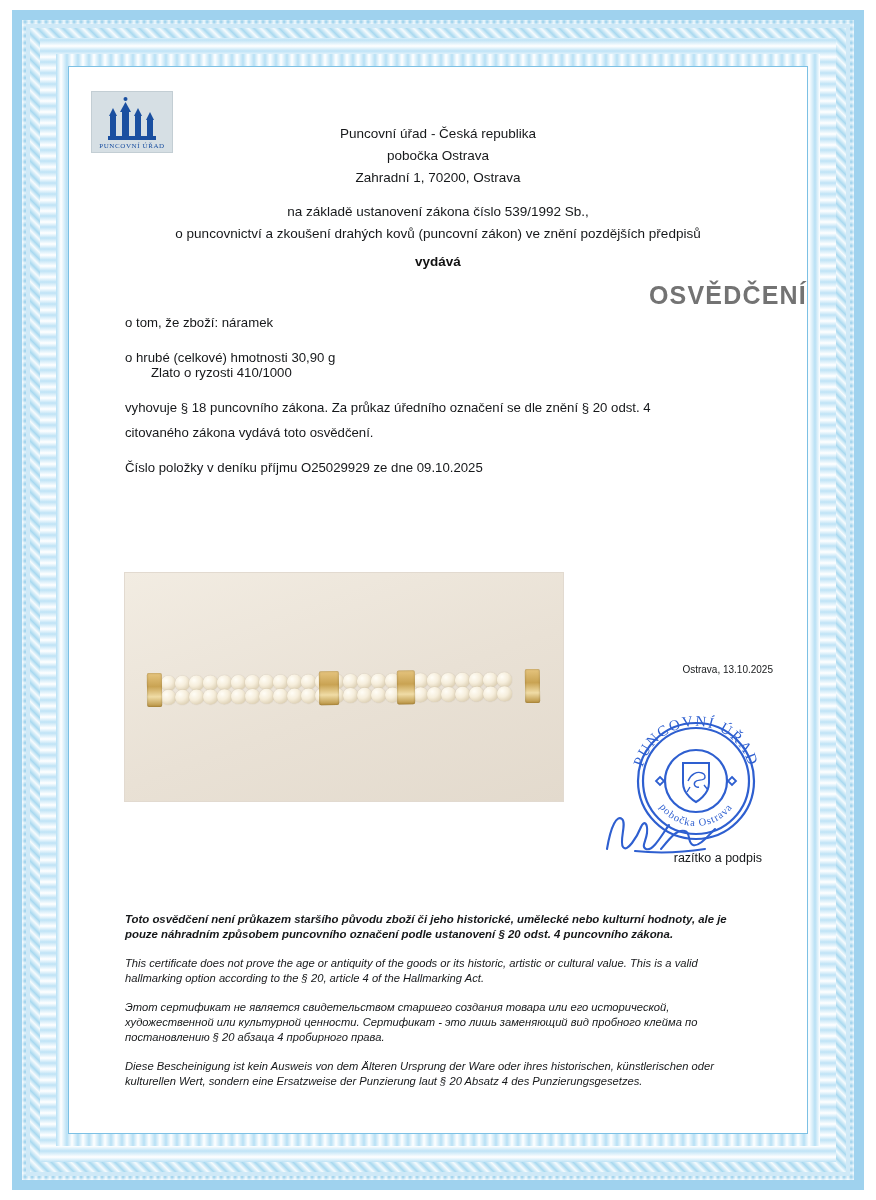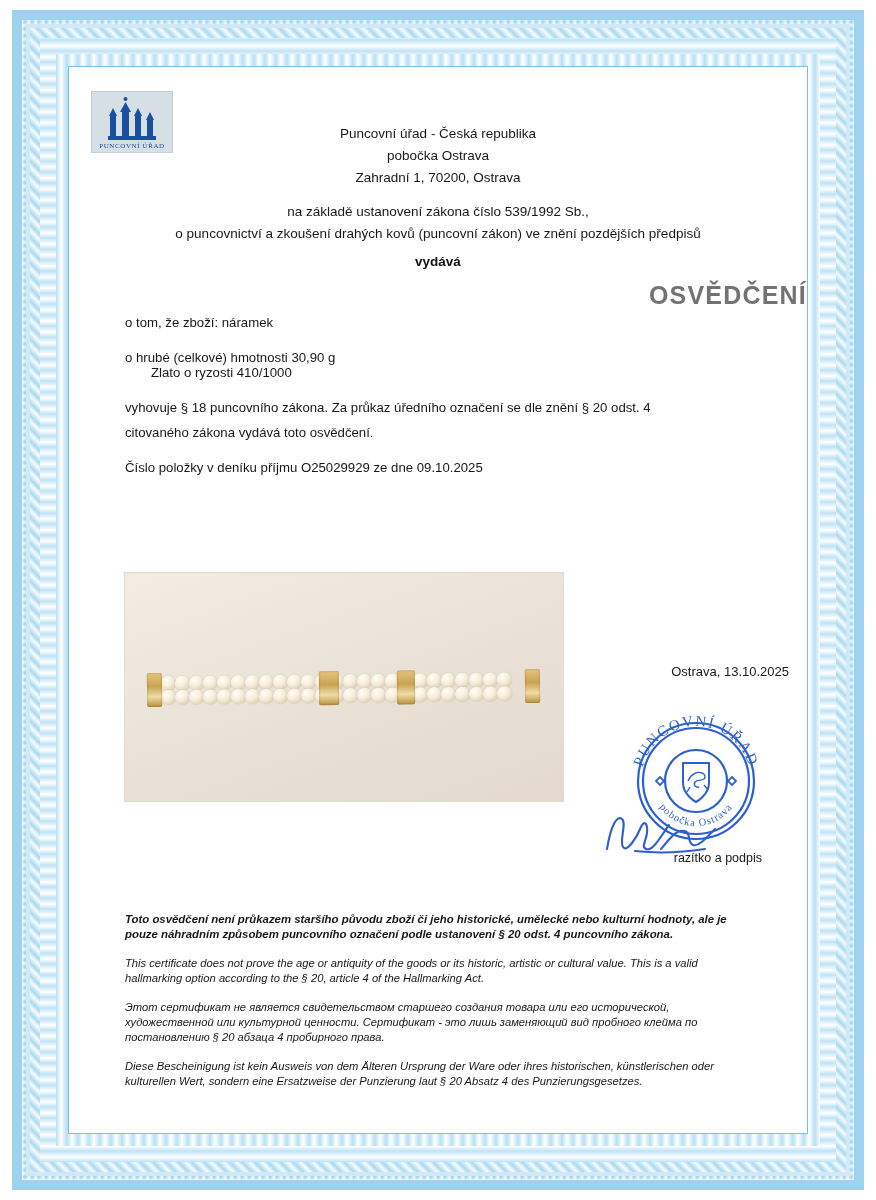--- a/index.html
+++ b/index.html
@@ -210,23 +210,23 @@
     box-shadow: inset 0 0 2px rgba(80,60,20,.5);
   }
   .clasp.c1 { left: 0px; }
   .clasp.c2 { left: 172px; width: 20px; }
   .clasp.c3 { left: 250px; width: 18px; }
   .clasp.c4 { left: 378px; }
 
   
   .place-date {
     position: absolute;
-    right: 18px;
+    right: 34px;
     top: 597px;
-    font-size: 13px;
+    font-size: 10px;
     color: #16181a;
     white-space: nowrap;
   }
   .stamp {
     position: absolute;
     right: 36px;
     top: 636px;
     width: 150px;
     height: 150px;
   }

